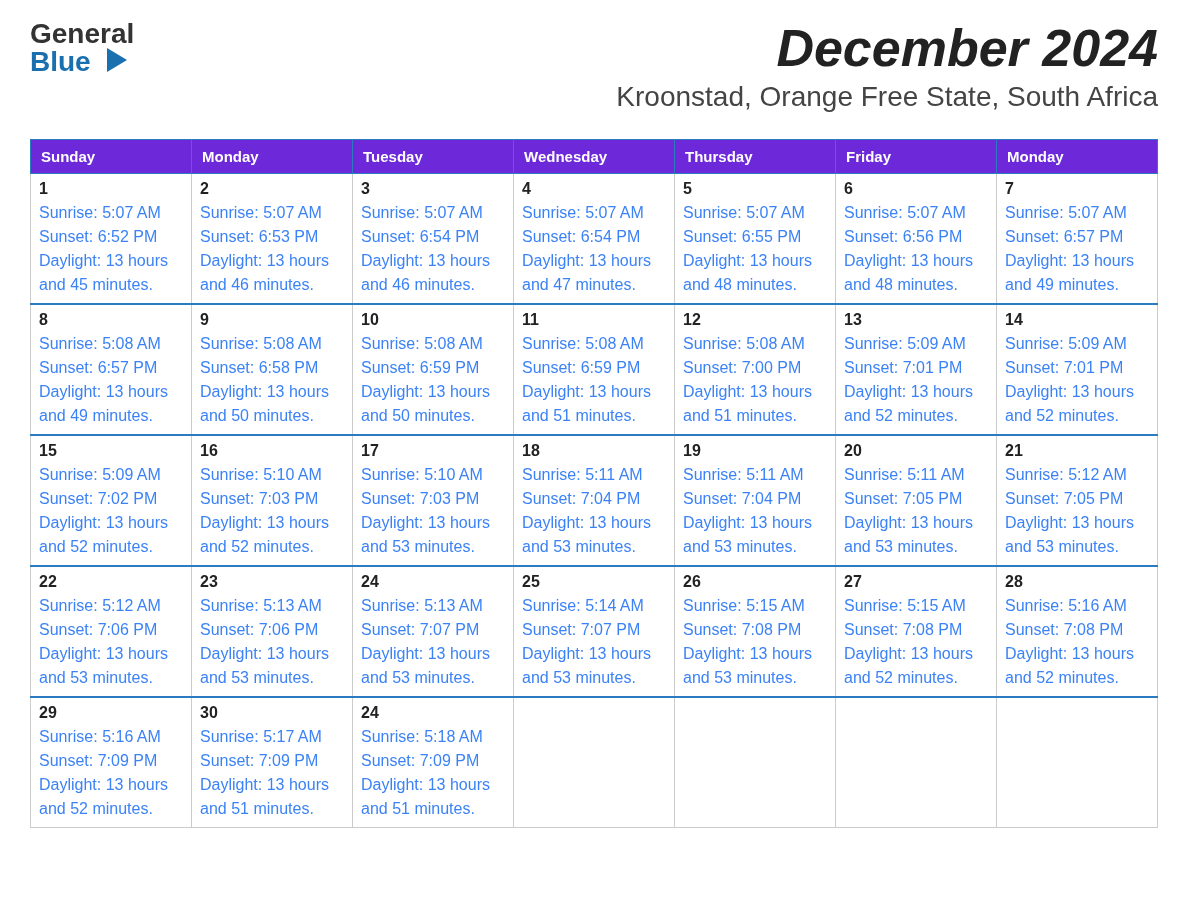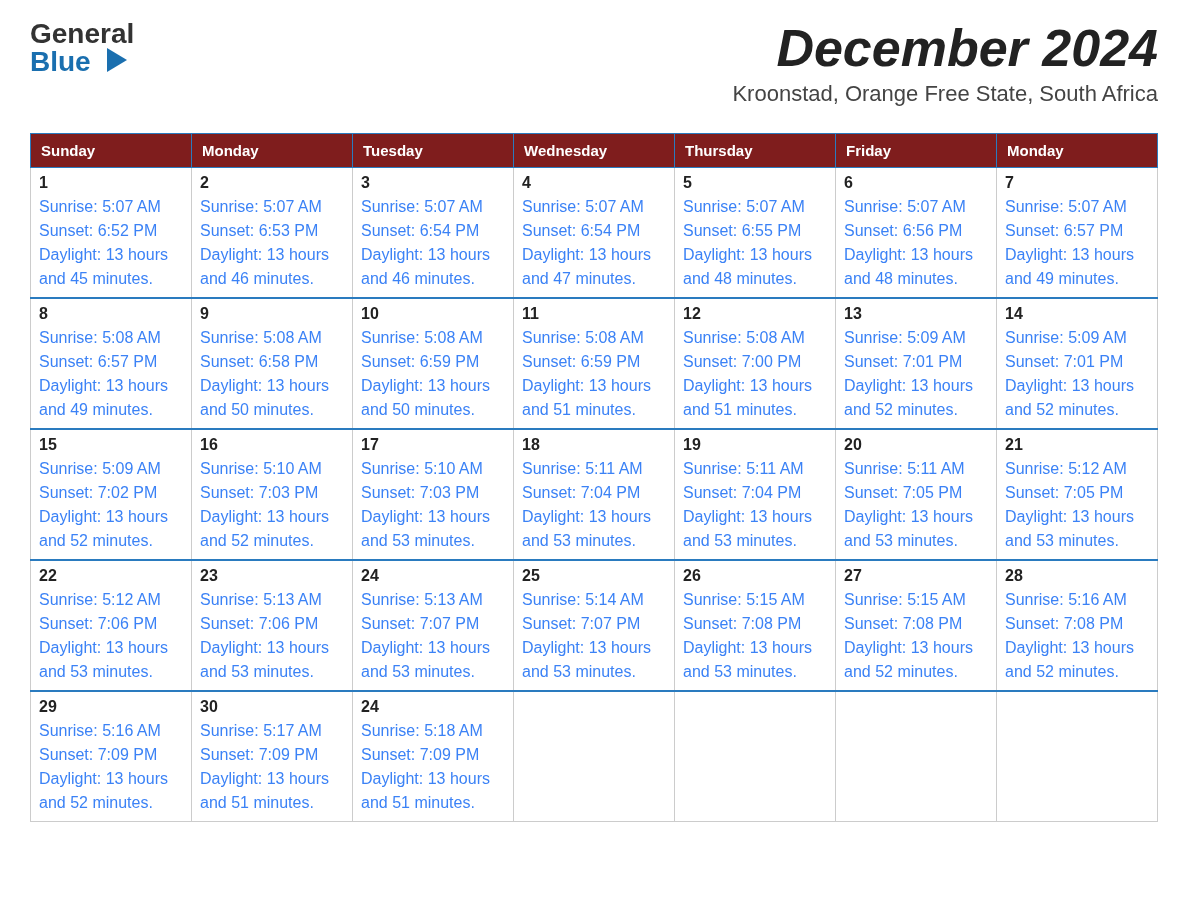--- a/index.html
+++ b/index.html
@@ -50,32 +50,32 @@
       text-align: right;
     }
     .month-title {
       font-size: 52px;
       font-weight: bold;
       color: #222;
       line-height: 1.1;
       font-style: italic;
     }
     .location-title {
-      font-size: 22px;
+      font-size: 28px;
       color: #444;
       margin-top: 4px;
       text-align: right;
     }
     .calendar-table {
       width: 100%;
       border-collapse: collapse;
       margin-top: 10px;
     }
     .calendar-table th {
-      background: #7f1d1d;
+      background: #6d28d9;
       color: #fff;
       font-size: 15px;
       font-weight: bold;
       padding: 8px 10px;
       text-align: left;
       border: 1px solid #2a7bbf;
     }
     .calendar-table td {
       vertical-align: top;
       padding: 6px 8px;

